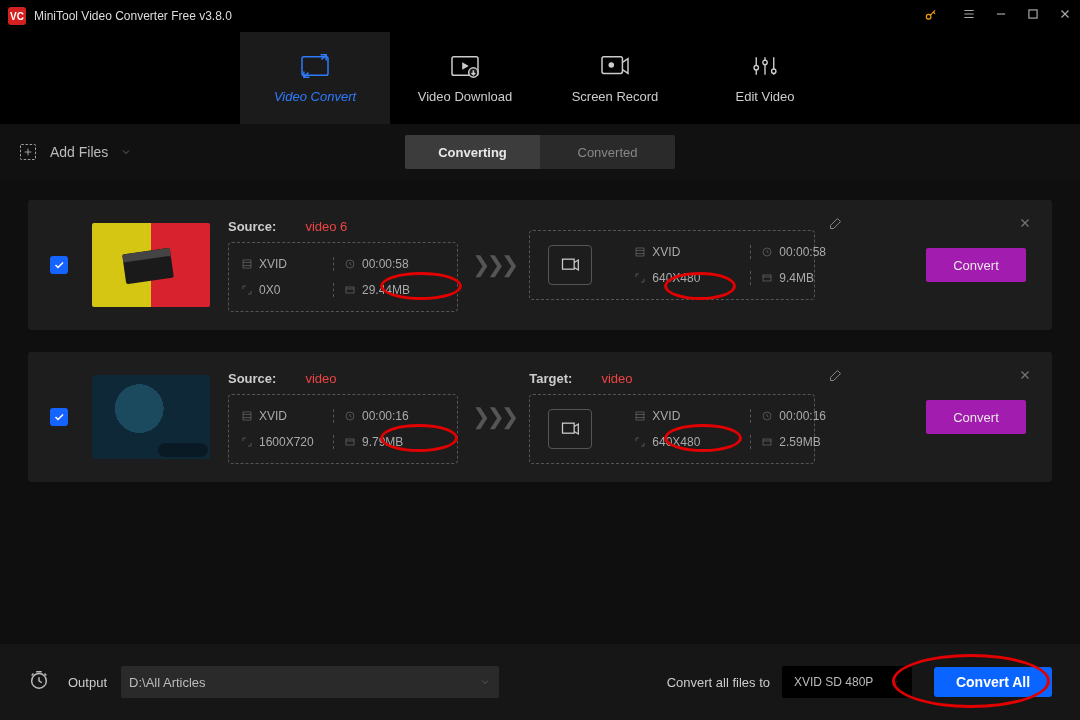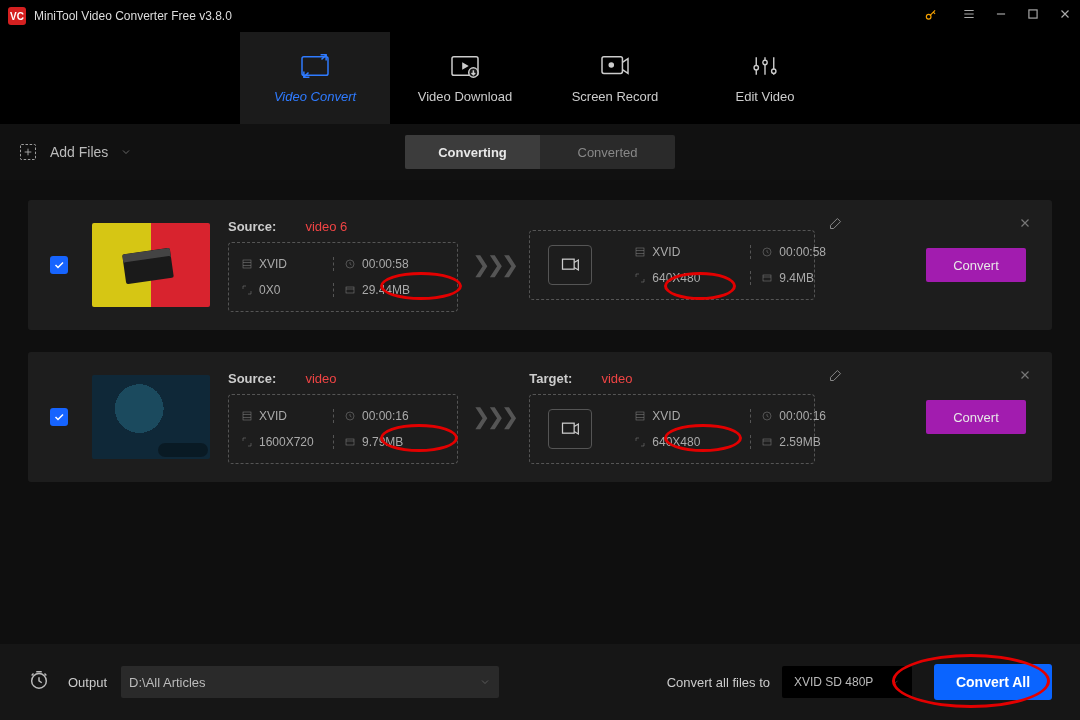--- a/index.html
+++ b/index.html
@@ -58,21 +58,21 @@
   .ellipse { position: absolute; border: 3px solid #e30000; border-radius: 50%; pointer-events: none; }
 
   
   .bottombar { position: absolute; bottom: 0; left: 0; right: 0; height: 76px; background: #161616; display: flex; align-items: center; padding: 0 28px; }
   .clock { margin-right: 18px; }
   .out-label { font-size: 13px; color: #ccc; margin-right: 14px; }
   .path-select { width: 378px; height: 32px; background: #2a2a2a; border: none; border-radius: 2px; color: #bbb; font-size: 13px; padding: 0 8px; display: flex; align-items: center; justify-content: space-between; cursor:pointer; }
   .spacer { flex: 1; }
   .convall-label { font-size: 13px; color: #ccc; margin-right: 12px; }
   .format-select { width: 130px; height: 32px; background: #000000; border: none; border-radius: 2px; color: #bbb; font-size: 12px; padding: 0 12px; display: flex; align-items: center; justify-content: space-between; margin-right: 22px; cursor:pointer; }
-  .convertall-btn { width: 118px; height: 36px; background: #0a64ff; color: #fff; border: none; border-radius: 3px; font-size: 14px; font-weight: 600; cursor: pointer; }
+  .convertall-btn { width: 118px; height: 30px; background: #0a64ff; color: #fff; border: none; border-radius: 3px; font-size: 14px; font-weight: 600; cursor: pointer; }
 
   .source-block { display:flex; flex-direction:column; gap:8px; }
   .target-block { display:flex; flex-direction:column; gap:8px; }
 </style>
 </head>
 <body>
 
 <div class="titlebar">
   <div class="app-logo">VC</div>
   <div class="app-title">MiniTool Video Converter Free v3.8.0</div>

